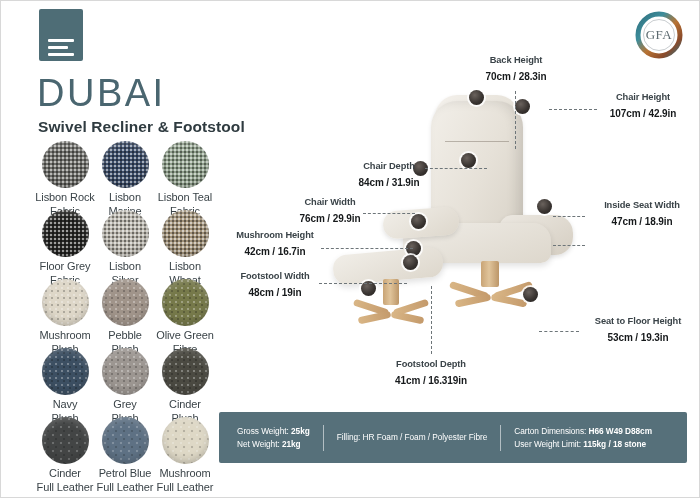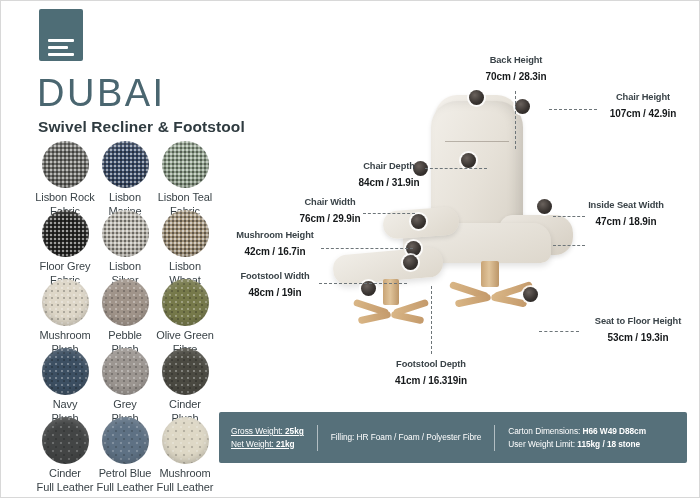--- a/index.html
+++ b/index.html
@@ -151,36 +151,52 @@
   .lead{position:absolute;border-top:1px dashed #6d7579;height:0;}
   .lead-v{position:absolute;border-left:1px dashed #6d7579;width:0;}
 
   
   .specbar{
     position:absolute;left:218px;top:411px;width:468px;height:51px;
     background:#56707a;border-radius:2px;
     display:flex;align-items:center;
   }
   .spec-col{padding:0 13px;color:#ffffff;}
-  .spec-col:first-child{padding-left:12px;text-decoration:underline;}
+  .spec-col:first-child{padding-left:18px;}
   .spec-line{font-size:8.3px;line-height:1.5;white-space:nowrap;letter-spacing:-.05px;}
   .spec-line b{font-weight:700;}
   .spec-div{width:1px;height:26px;background:rgba(255,255,255,.55);}
 </style>
 </head>
 <body>
 
 <div class="page">
 
   <div class="brand-mark">
     <span class="bar b1"></span>
       <span class="bar b2"></span>
       <span class="bar b3"></span>
   </div>
 
+  <div class="gfa">
+    <svg width="52" height="52" viewBox="0 0 52 52">
+      <defs>
+        <linearGradient id="gfag" x1="0" y1="0" x2="1" y2="1">
+          <stop offset="0%" stop-color="#2f6f7e"></stop>
+          <stop offset="30%" stop-color="#3d8d9b"></stop>
+          <stop offset="55%" stop-color="#b87333"></stop>
+          <stop offset="80%" stop-color="#8a4a2a"></stop>
+          <stop offset="100%" stop-color="#2f6f7e"></stop>
+        </linearGradient>
+      </defs>
+      <circle cx="26" cy="26" r="21" fill="none" stroke="url(#gfag)" stroke-width="5"></circle>
+      <circle cx="26" cy="26" r="15.5" fill="none" stroke="#c9cdd0" stroke-width="1"></circle>
+    </svg>
+    <span class="gfa-text">GFA</span>
+  </div>
 
   <div class="title">DUBAI</div>
   <div class="subtitle">Swivel Recliner &amp; Footstool</div>
 
   <div class="swatches" id="swatch-grid">
       <div class="srow">
         <div class="scell">
           <div class="disc weave" style="background-color: rgb(111, 111, 106);"></div>
           <div class="slabel">Lisbon Rock
 Fabric</div>
@@ -333,21 +349,21 @@
     <div class="co-value">42cm  /  16.7in</div>
   </div>
   <div class="callout" style="left:224px;top:270px;width:100px;">
     <div class="co-title">Footstool Width</div>
     <div class="co-value">48cm  /  19in</div>
   </div>
   <div class="callout" style="left:372px;top:358px;width:116px;">
     <div class="co-title">Footstool Depth</div>
     <div class="co-value">41cm  /  16.319in</div>
   </div>
-  <div class="callout" style="left:570px;top:199px;width:110px;">
+  <div class="callout" style="left:586px;top:199px;width:110px;">
     <div class="co-title">Inside Seat Width</div>
     <div class="co-value">47cm  /  18.9in</div>
   </div>
   <div class="callout" style="left:578px;top:315px;width:118px;">
     <div class="co-title">Seat to Floor Height</div>
     <div class="co-value">53cm  /  19.3in</div>
   </div>
 
   <div class="specbar" id="specbar" style="background: rgb(86, 112, 122);">
       <div class="spec-col">

